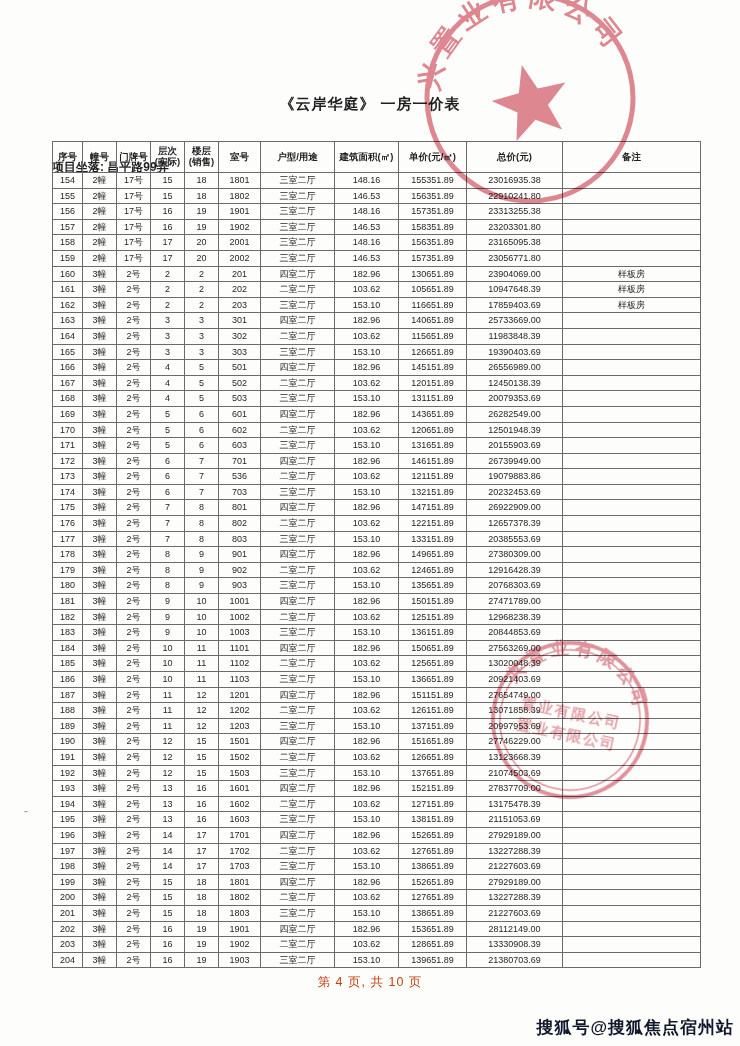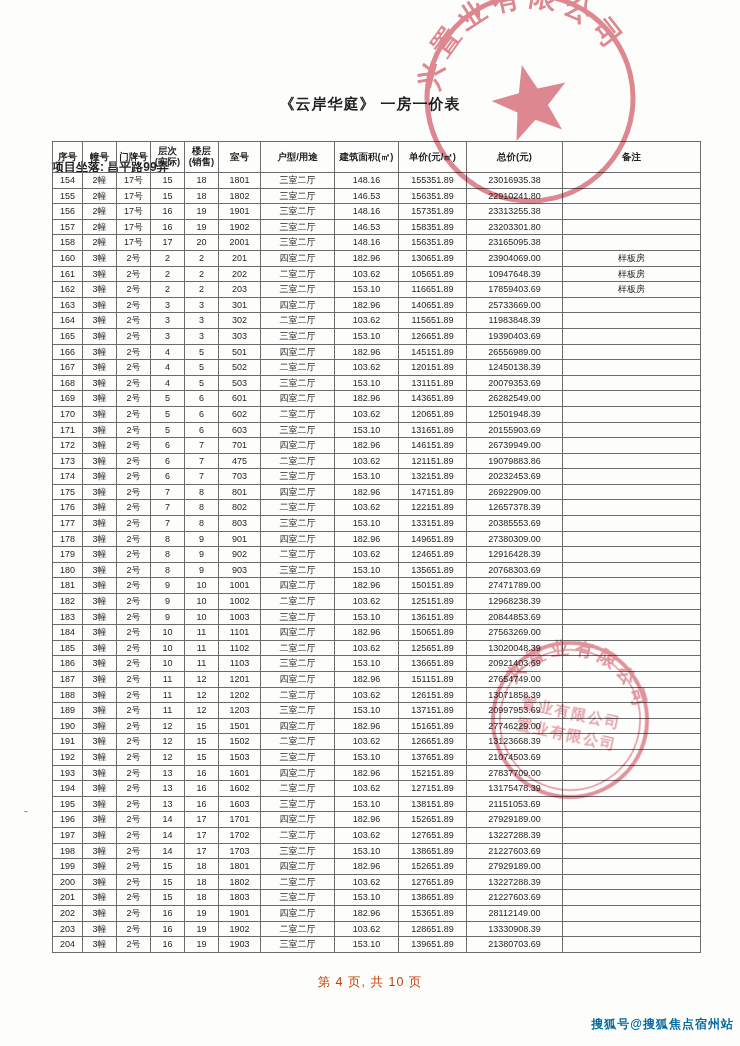--- a/index.html
+++ b/index.html
@@ -26,21 +26,21 @@
     font-size:9.5px;font-weight:bold;height:30px;line-height:1.15;white-space:normal;
   }
   table.price td{
     font-size:9px;height:14.6px;line-height:14.6px;white-space:nowrap;
   }
   .footer{
     position:absolute;top:974px;left:0;width:100%;text-align:center;
     font-size:12.5px;color:#c2410c;letter-spacing:1px;
   }
   .watermark{
-    position:absolute;right:6px;top:1016px;font-size:12px;font-weight:bold;color:#0369a1;
+    position:absolute;right:6px;top:1016px;font-size:17px;font-weight:bold;color:#0f172a;
     letter-spacing:1px;
   }
   .margin-mark{
     position:absolute;left:24px;top:804px;font-size:12px;color:#8a8a8a;
   }
   .stamp{
     position:absolute;pointer-events:none;mix-blend-mode:multiply;
   }
   .stamp-1{left:418px;top:-14px;opacity:.55;transform:rotate(-14deg);}
   .stamp-2{left:486px;top:636px;opacity:.5;transform:rotate(12deg);filter:blur(.4px);}
@@ -143,20 +143,33 @@
           <td>17</td>
           <td>20</td>
           <td>2001</td>
           <td>三室二厅</td>
           <td>148.16</td>
           <td>156351.89</td>
           <td>23165095.38</td>
           <td></td>
         </tr>
         <tr>
+          <td>159</td>
+          <td>2幢</td>
+          <td>17号</td>
+          <td>17</td>
+          <td>20</td>
+          <td>2002</td>
+          <td>三室二厅</td>
+          <td>146.53</td>
+          <td>157351.89</td>
+          <td>23056771.80</td>
+          <td></td>
+        </tr>
+        <tr>
           <td>160</td>
           <td>3幢</td>
           <td>2号</td>
           <td>2</td>
           <td>2</td>
           <td>201</td>
           <td>四室二厅</td>
           <td>182.96</td>
           <td>130651.89</td>
           <td>23904069.00</td>
@@ -317,21 +330,21 @@
           <td>146151.89</td>
           <td>26739949.00</td>
           <td></td>
         </tr>
         <tr>
           <td>173</td>
           <td>3幢</td>
           <td>2号</td>
           <td>6</td>
           <td>7</td>
-          <td>475</td>
+          <td>536</td>
           <td>二室二厅</td>
           <td>103.62</td>
           <td>121151.89</td>
           <td>19079883.86</td>
           <td></td>
         </tr>
         <tr>
           <td>174</td>
           <td>3幢</td>
           <td>2号</td>

